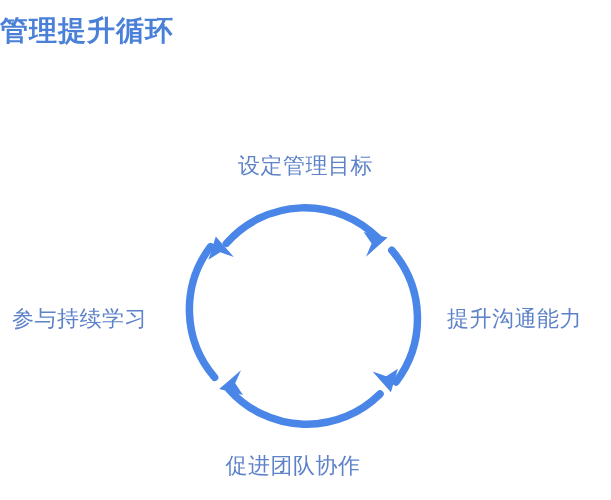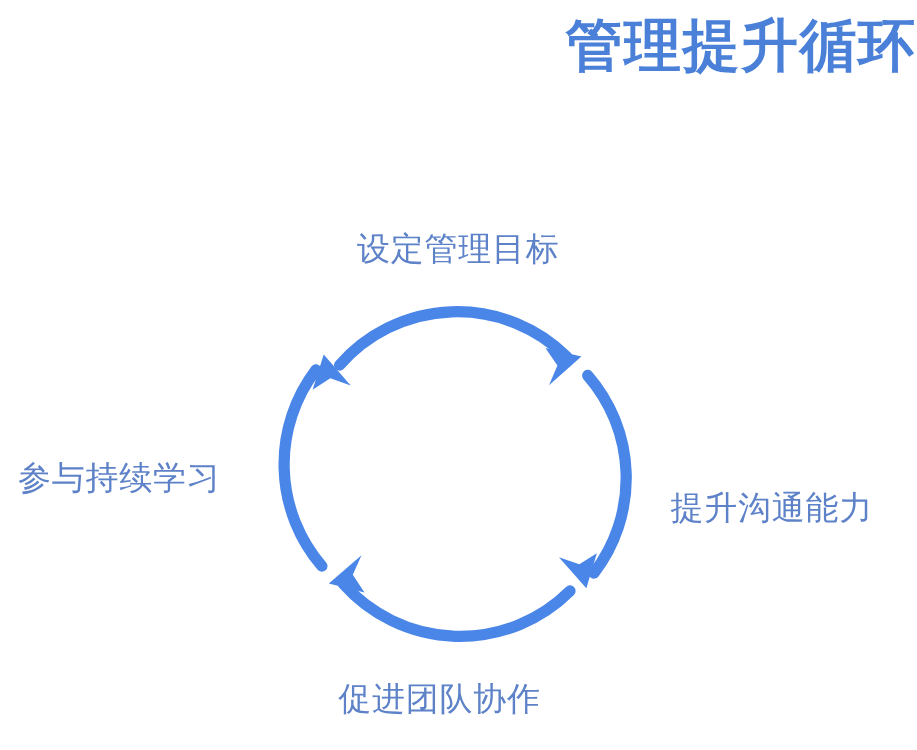--- a/index.html
+++ b/index.html
@@ -20,22 +20,22 @@
     width: 611px;
     height: 500px;
   }
 
   
   #page-title {
     position: absolute;
     left: 0;
     top: 13px;
     width: 611px;
-    text-align: right;
-    font-size: 38px;
+    text-align: left;
+    font-size: 28px;
     font-weight: bold;
     letter-spacing: 1px;
     color: #4a80d8;
     line-height: 36px;
     white-space: nowrap;
   }
 
   
   #cycle-wrap {
     position: absolute;
@@ -67,21 +67,20 @@
     left: 0;
     top: 152px;
     width: 611px;
     text-align: center;
   }
 
   #stage-label-right {
     left: 447px;
     top: 305px;
     text-align: left;
-    margin-top: 20px;
   }
 
   #stage-label-bottom {
     left: 0;
     top: 452px;
     width: 586px;
     text-align: center;
   }
 
   #stage-label-left {

